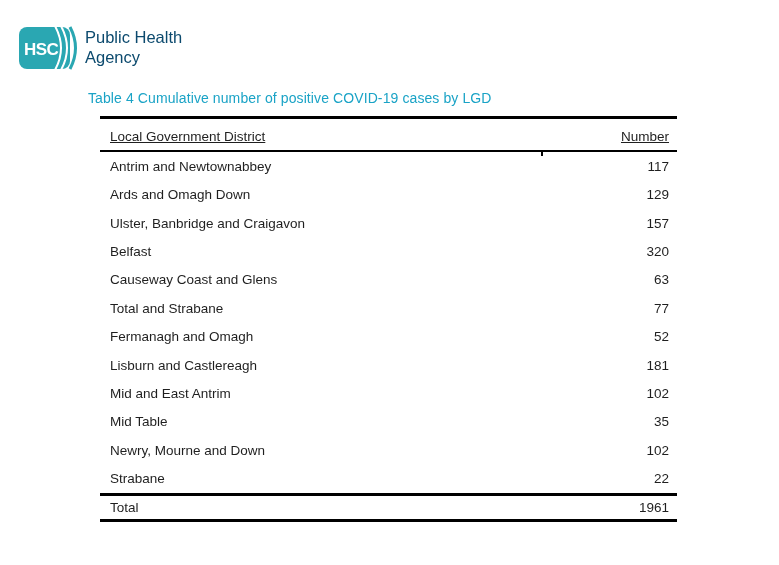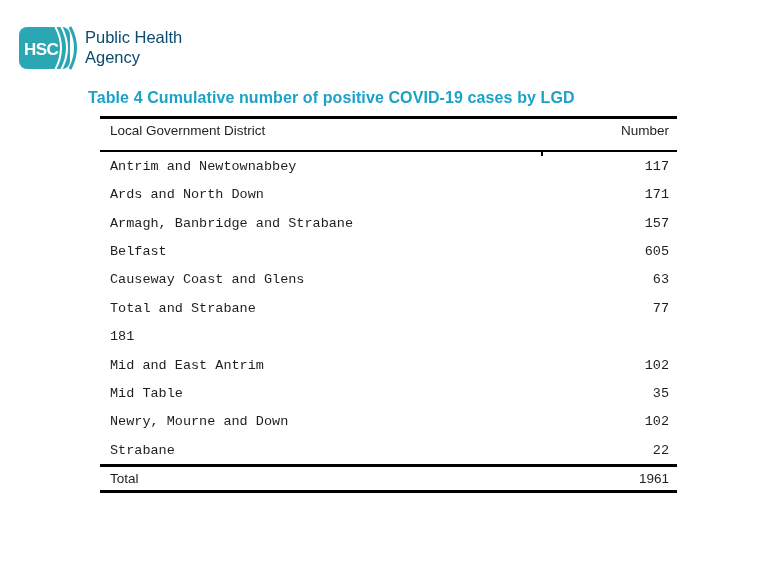--- a/index.html
+++ b/index.html
@@ -30,38 +30,39 @@
     font-weight:bold;font-size:17px;letter-spacing:-0.6px;
   }
   .brand-name{
     margin-left:4px;padding-top:3px;
     font-size:16.5px;line-height:19.5px;color:#0c4a6e;
   }
 
   
   .table-title{
     position:absolute;left:88px;top:90px;margin:0;
-    font-size:16px;line-height:16px;font-weight:bold;
+    font-size:14px;line-height:16px;font-weight:normal;
     color:var(--title-accent);
     letter-spacing:0.1px;
   }
 
   
   .data-table{
     position:absolute;left:100px;top:116px;width:577px;
     font-size:13.5px;
   }
   .thead{
     border-top:3px solid var(--rule-color);
     border-bottom:2px solid var(--rule-color);
     height:36px;
-    display:flex;justify-content:space-between;
+    display:flex;justify-content:space-between;align-items:center;
     padding:4px 8px 0 10px;
+    text-decoration:underline;
   }
-  .tbody{position:relative;font-family:Liberation Mono, monospace;}
+  .tbody{position:relative;}
   .trow{
     height:28.42px;
     display:flex;justify-content:space-between;align-items:center;
     padding:0 8px 0 10px;
   }
   .tfoot{
     border-top:3px solid var(--rule-color);
     border-bottom:3px solid var(--rule-color);
     height:29px;
     display:flex;justify-content:space-between;align-items:center;
@@ -108,40 +109,45 @@
       <span class="cell number">Number</span>
     </div>
     <div class="tbody">
       <div class="artifact-tick"></div>
 
     <div class="trow">
           <span class="cell district">Antrim and Newtownabbey</span>
           <span class="cell number">117</span>
         </div>
         <div class="trow">
-          <span class="cell district">Ards and North Down</span>
-          <span class="cell number">171</span>
+          <span class="cell district">Ards and Omagh Down</span>
+          <span class="cell number">129</span>
         </div>
         <div class="trow">
-          <span class="cell district">Armagh, Banbridge and Strabane</span>
+          <span class="cell district">Ulster, Banbridge and Craigavon</span>
           <span class="cell number">157</span>
         </div>
         <div class="trow">
           <span class="cell district">Belfast</span>
-          <span class="cell number">605</span>
+          <span class="cell number">320</span>
         </div>
         <div class="trow">
           <span class="cell district">Causeway Coast and Glens</span>
           <span class="cell number">63</span>
         </div>
         <div class="trow">
           <span class="cell district">Total and Strabane</span>
           <span class="cell number">77</span>
         </div>
         <div class="trow">
+          <span class="cell district">Fermanagh and Omagh</span>
+          <span class="cell number">52</span>
+        </div>
+        <div class="trow">
+          <span class="cell district">Lisburn and Castlereagh</span>
           <span class="cell number">181</span>
         </div>
         <div class="trow">
           <span class="cell district">Mid and East Antrim</span>
           <span class="cell number">102</span>
         </div>
         <div class="trow">
           <span class="cell district">Mid Table</span>
           <span class="cell number">35</span>
         </div>

